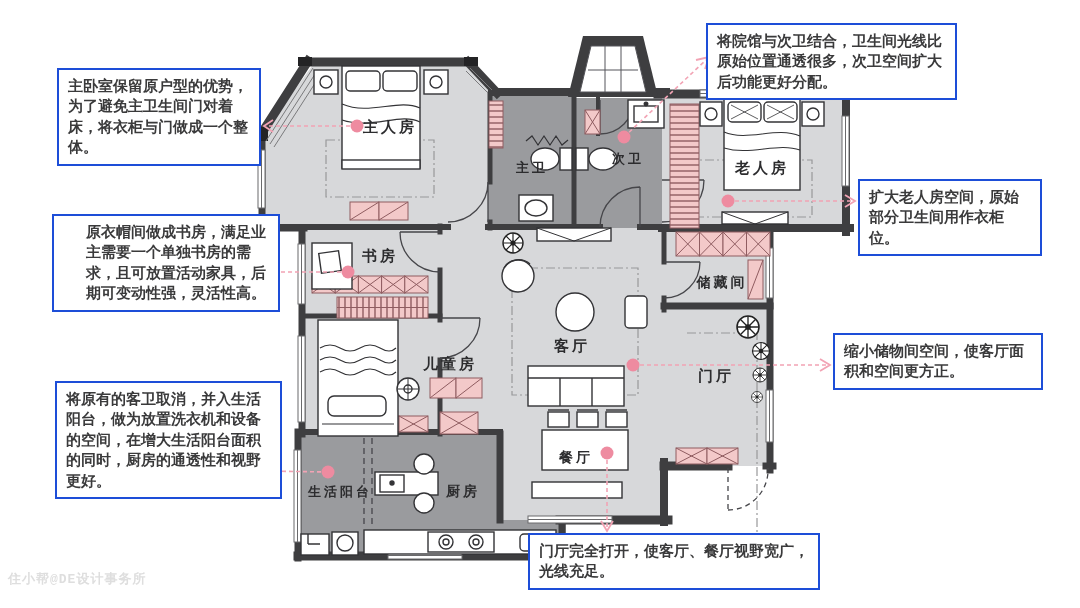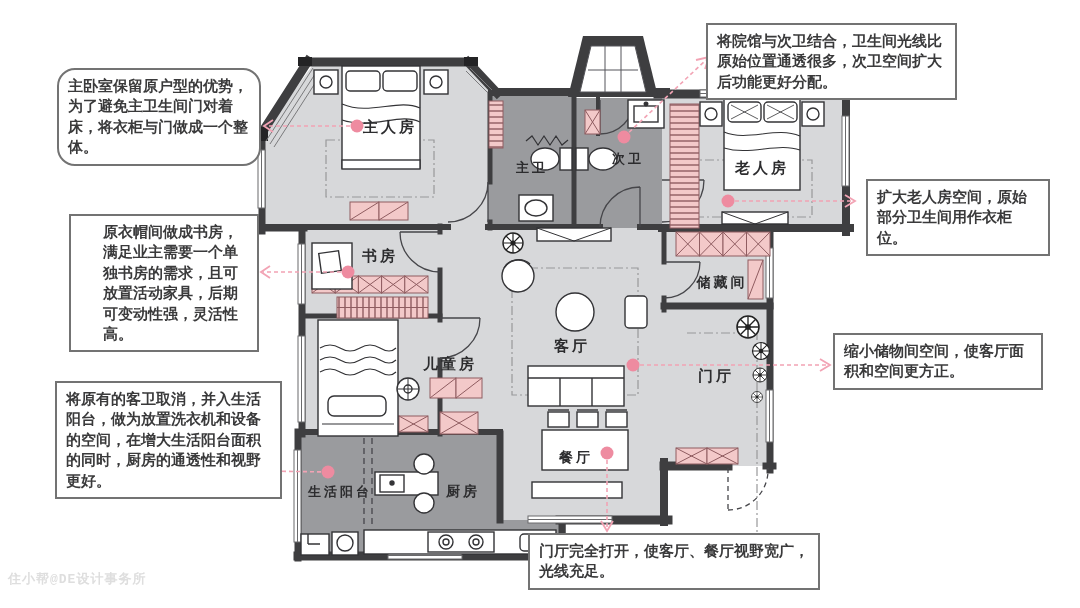--- a/index.html
+++ b/index.html
@@ -1,19 +1,19 @@
 <!DOCTYPE html>
 <html><head>
 <meta charset="utf-8">
 <style>
   html,body{margin:0;padding:0;background:#fff;}
   .stage{position:relative;width:1080px;height:608px;background:#ffffff;overflow:hidden;
          font-family:"Liberation Sans",sans-serif;}
   .plan-svg{position:absolute;left:0;top:0;}
-  .callout{position:absolute;background:#fff;border:2px solid #737373;padding:6px 9px;
+  .callout{position:absolute;background:#fff;border:2px solid #1d4ed8;padding:6px 9px;
            font-size:15px;line-height:1.36;font-weight:600;color:#3a3a3b;box-sizing:border-box;}
   .watermark{position:absolute;left:8px;top:570px;font-size:13px;color:#dedede;
              letter-spacing:1px;font-weight:600;font-family:Liberation Mono, monospace;}
   svg text{font-family:"Liberation Serif",serif;fill:#2c2c2e;font-weight:600;}
 </style>
 </head>
 <body>
 
 <div class="stage">
 
@@ -404,23 +404,23 @@
     <circle cx="357" cy="126" r="6.5"></circle>
     <circle cx="348" cy="272" r="6.5"></circle>
     <circle cx="328" cy="472" r="6.5"></circle>
     <circle cx="624" cy="137" r="6.5"></circle>
     <circle cx="728" cy="201" r="6.5"></circle>
     <circle cx="633" cy="365" r="6.5"></circle>
     <circle cx="607" cy="453" r="6.5"></circle>
   </g>
 </svg>
 
-<div class="callout" style="left:57px;top:68px;width:204px;border-radius:18px;">主卧室保留原户型的优势，为了避免主卫生间门对着床，将衣柜与门做成一个整体。</div>
-<div class="callout" style="left:69px;top:214px;width:190px;padding-left:32px;">原衣帽间做成书房，满足业主需要一个单独书房的需求，且可放置活动家具，后期可变动性强，灵活性高。</div>
+<div class="callout" style="left:57px;top:68px;width:204px;">主卧室保留原户型的优势，为了避免主卫生间门对着床，将衣柜与门做成一个整体。</div>
+<div class="callout" style="left:52px;top:214px;width:228px;padding-left:32px;">原衣帽间做成书房，满足业主需要一个单独书房的需求，且可放置活动家具，后期可变动性强，灵活性高。</div>
 <div class="callout" style="left:55px;top:381px;width:227px;">将原有的客卫取消，并入生活阳台，做为放置洗衣机和设备的空间，在增大生活阳台面积的同时，厨房的通透性和视野更好。</div>
 <div class="callout" style="left:706px;top:23px;width:251px;">将院馆与次卫结合，卫生间光线比原始位置通透很多，次卫空间扩大后功能更好分配。</div>
-<div class="callout" style="left:858px;top:179px;width:184px;margin-left:8px;">扩大老人房空间，原始部分卫生间用作衣柜位。</div>
+<div class="callout" style="left:858px;top:179px;width:184px;">扩大老人房空间，原始部分卫生间用作衣柜位。</div>
 <div class="callout" style="left:528px;top:533px;width:292px;">门厅完全打开，使客厅、餐厅视野宽广，光线充足。</div>
 <div class="callout" style="left:833px;top:333px;width:210px;">缩小储物间空间，使客厅面积和空间更方正。</div>
 
 <div class="watermark">住小帮@DE设计事务所</div>
 
 </div>
 
 </body></html>

